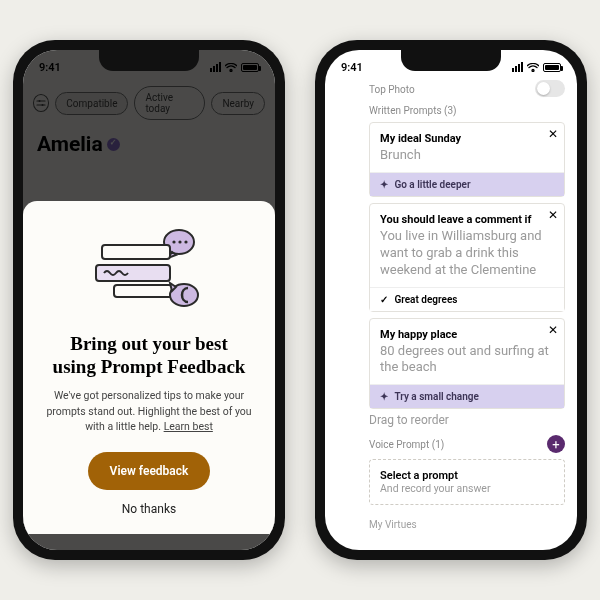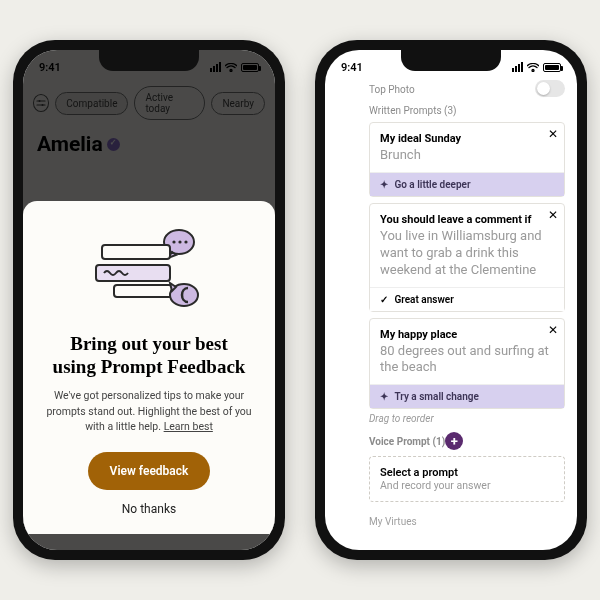--- a/index.html
+++ b/index.html
@@ -133,22 +133,22 @@
   .card-body { padding:9px 10px 8px; }
   .prompt-title { font-weight:700; font-size:11px; margin-bottom:2px; }
   .prompt-answer { color:#9a9a9a; font-size:13px; line-height:1.3;}
   .feedback {
     padding:6px 10px; font-size:10px; font-weight:600;
     border-top:1px solid #eee;
     display:flex; align-items:center; gap:6px;
   }
   .feedback.lav { background:#d7d0ef; color:#3c3456;}
   .feedback.plain { background:#fff; }
-  .drag { color:#9a9a9a; font-size:10px; margin:3px 0 8px;font-style:italic;}
-  .voice-count-row { display:flex; align-items:center; margin-top:4px;font-weight:bold;}
+  .drag { color:#9a9a9a; font-size:12px; margin:3px 0 8px;}
+  .voice-count-row { display:flex; justify-content:space-between; align-items:center; margin-top:4px;}
   .plusbtn {
     width:18px; height:18px; border-radius:50%; background:#5a2a6e; color:#fff;
     display:flex; align-items:center; justify-content:center; font-size:13px; line-height:1;
   }
   .voice-card {
     border:1px dashed #cfccc5; border-radius:4px;
     padding:9px 10px; margin-top:6px;
   }
   .voice-title { font-weight:600; font-size:11px;}
   .voice-sub { color:#9a9a9a; font-size:10.5px;}
@@ -276,21 +276,21 @@
       </div>
 
       <div class="card">
         <span class="close">✕</span>
         <div class="card-body">
           <div class="prompt-title">You should leave a comment if</div>
           <div class="prompt-answer">You live in Williamsburg and want to grab a drink this weekend at the Clementine</div>
         </div>
         <div class="feedback plain">
           <span>✓</span>
-          <span>Great answer</span>
+          <span>Great degrees</span>
         </div>
       </div>
 
       <div class="card">
         <span class="close">✕</span>
         <div class="card-body">
           <div class="prompt-title">My happy place</div>
           <div class="prompt-answer">80 degrees out and surfing at the beach</div>
         </div>
         <div class="feedback lav">

